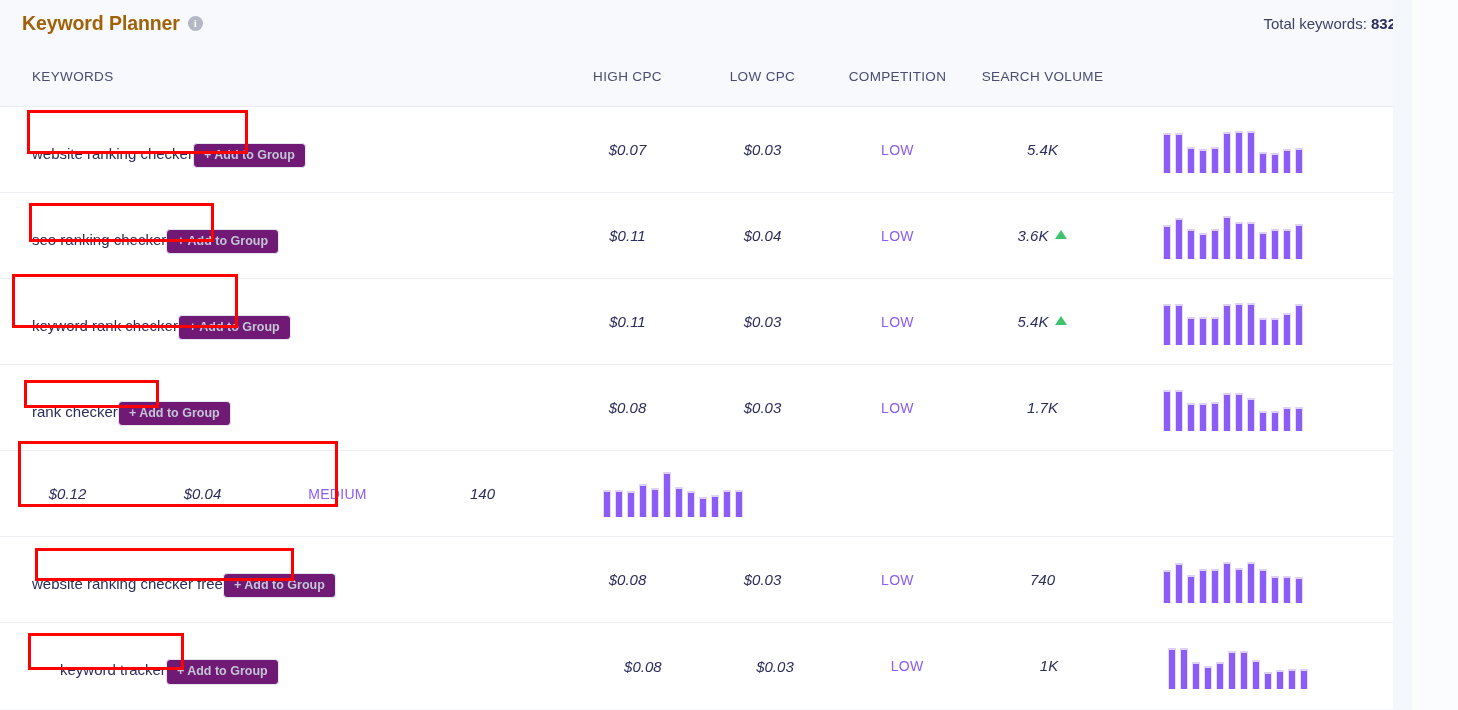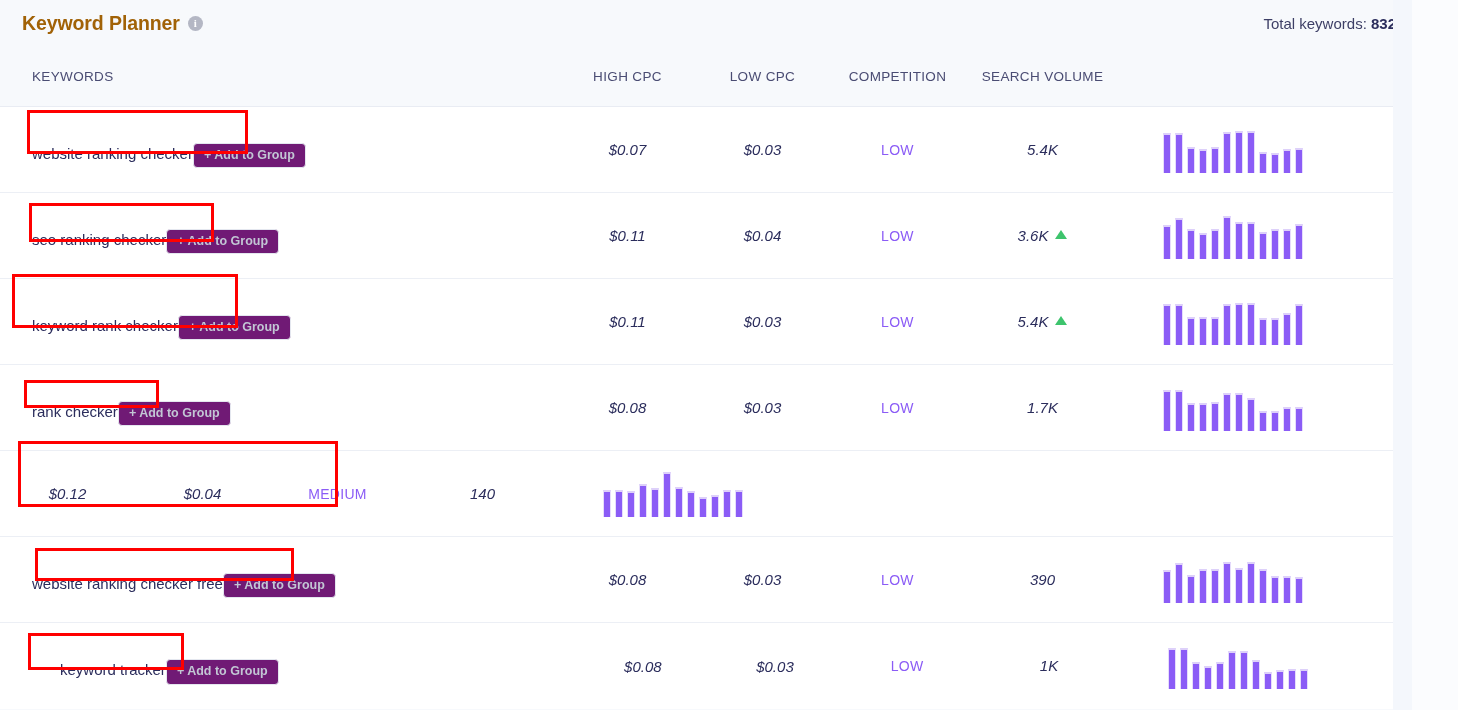--- a/index.html
+++ b/index.html
@@ -341,21 +341,21 @@
               <div class="bar" style="height: 27px;"></div>
             </div>
           </div>
         </div>
         <div class="row">
           <div class="col-kw kw-cell"><div class="kw-block"><div class="kw-text">website ranking checker free</div><div class="add-group-btn">+ Add to Group</div></div></div>
           <div class="col-highcpc cell-val">$0.08</div>
           <div class="col-lowcpc cell-val">$0.03</div>
           <div class="col-comp"><span class="cell-comp">LOW</span></div>
           <div class="col-vol"><span class="vol-wrap">
-              <span class="cell-val">390</span>
+              <span class="cell-val">740</span>
             </span></div>
           <div class="col-spark">
             <div class="spark">
               <div class="bar" style="height: 33px;"></div>
               <div class="bar" style="height: 40px;"></div>
               <div class="bar" style="height: 28px;"></div>
               <div class="bar" style="height: 34px;"></div>
               <div class="bar" style="height: 34px;"></div>
               <div class="bar" style="height: 41px;"></div>
               <div class="bar" style="height: 35px;"></div>

